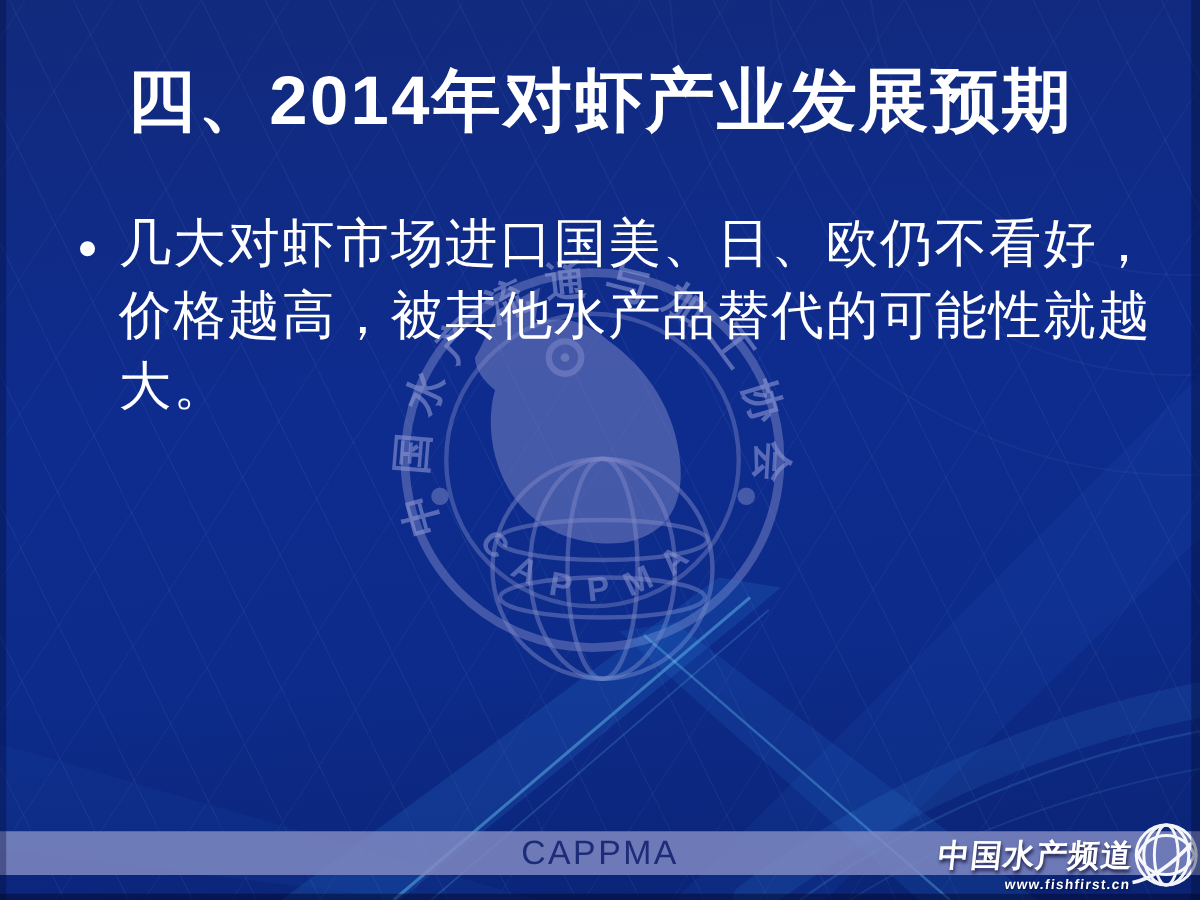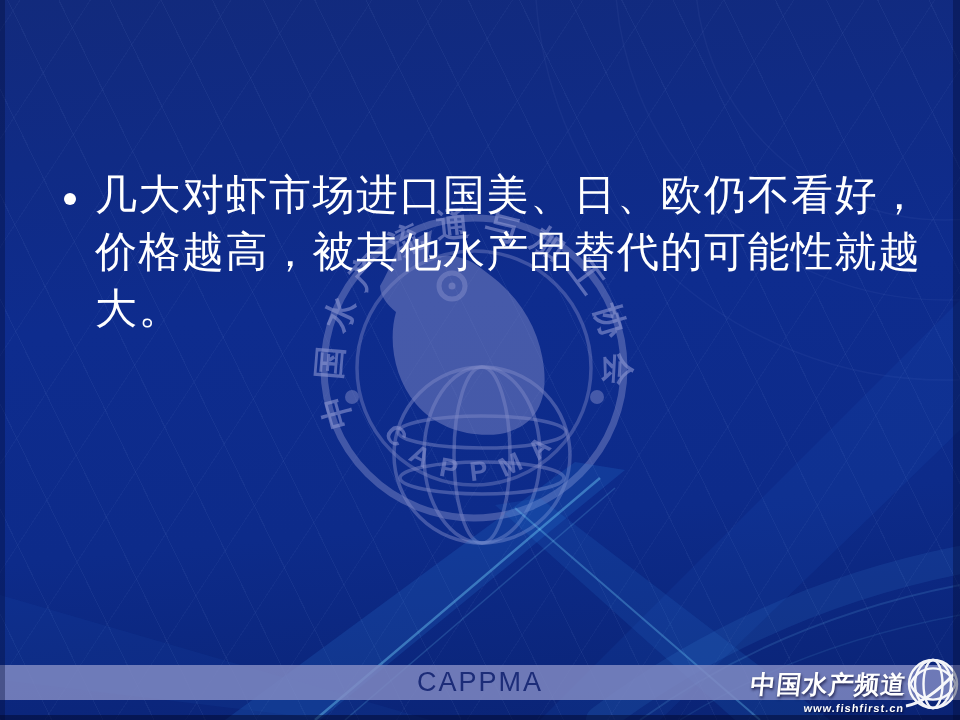--- a/index.html
+++ b/index.html
@@ -132,20 +132,21 @@
       <polygon points="0,595 0,680 330,720 430,720" fill="rgba(35,110,215,0.08)"></polygon>
       <path d="M315,720 L600,478" stroke="rgba(120,215,255,0.40)" stroke-width="2.5"></path>
       <path d="M345,720 L615,488" stroke="rgba(120,215,255,0.18)" stroke-width="1.5"></path>
       <path d="M760,720 L515,508" stroke="rgba(120,215,255,0.30)" stroke-width="2"></path>
       <path d="M600,720 Q760,600 960,560" stroke="rgba(80,180,255,0.10)" stroke-width="28" fill="none" stroke-linecap="round"></path>
       <path d="M640,720 Q780,620 960,585" stroke="rgba(120,215,255,0.14)" stroke-width="2" fill="none"></path>
       <path d="M680,720 Q800,645 960,615" stroke="rgba(120,215,255,0.10)" stroke-width="1.5" fill="none"></path>
     </g>
   </svg>
 
+  <div class="title">四、2014年对虾产业发展预期</div>
 
   <div class="body-text">
     <p class="bullet">
       <span class="dot"></span>
       <span>几大对虾市场进口国美、日、欧仍不看好，价格越高，被其他水产品替代的可能性就越大。</span>
     </p>
   </div>
 
   <div class="band">
     <span class="band-label">CAPPMA</span>

